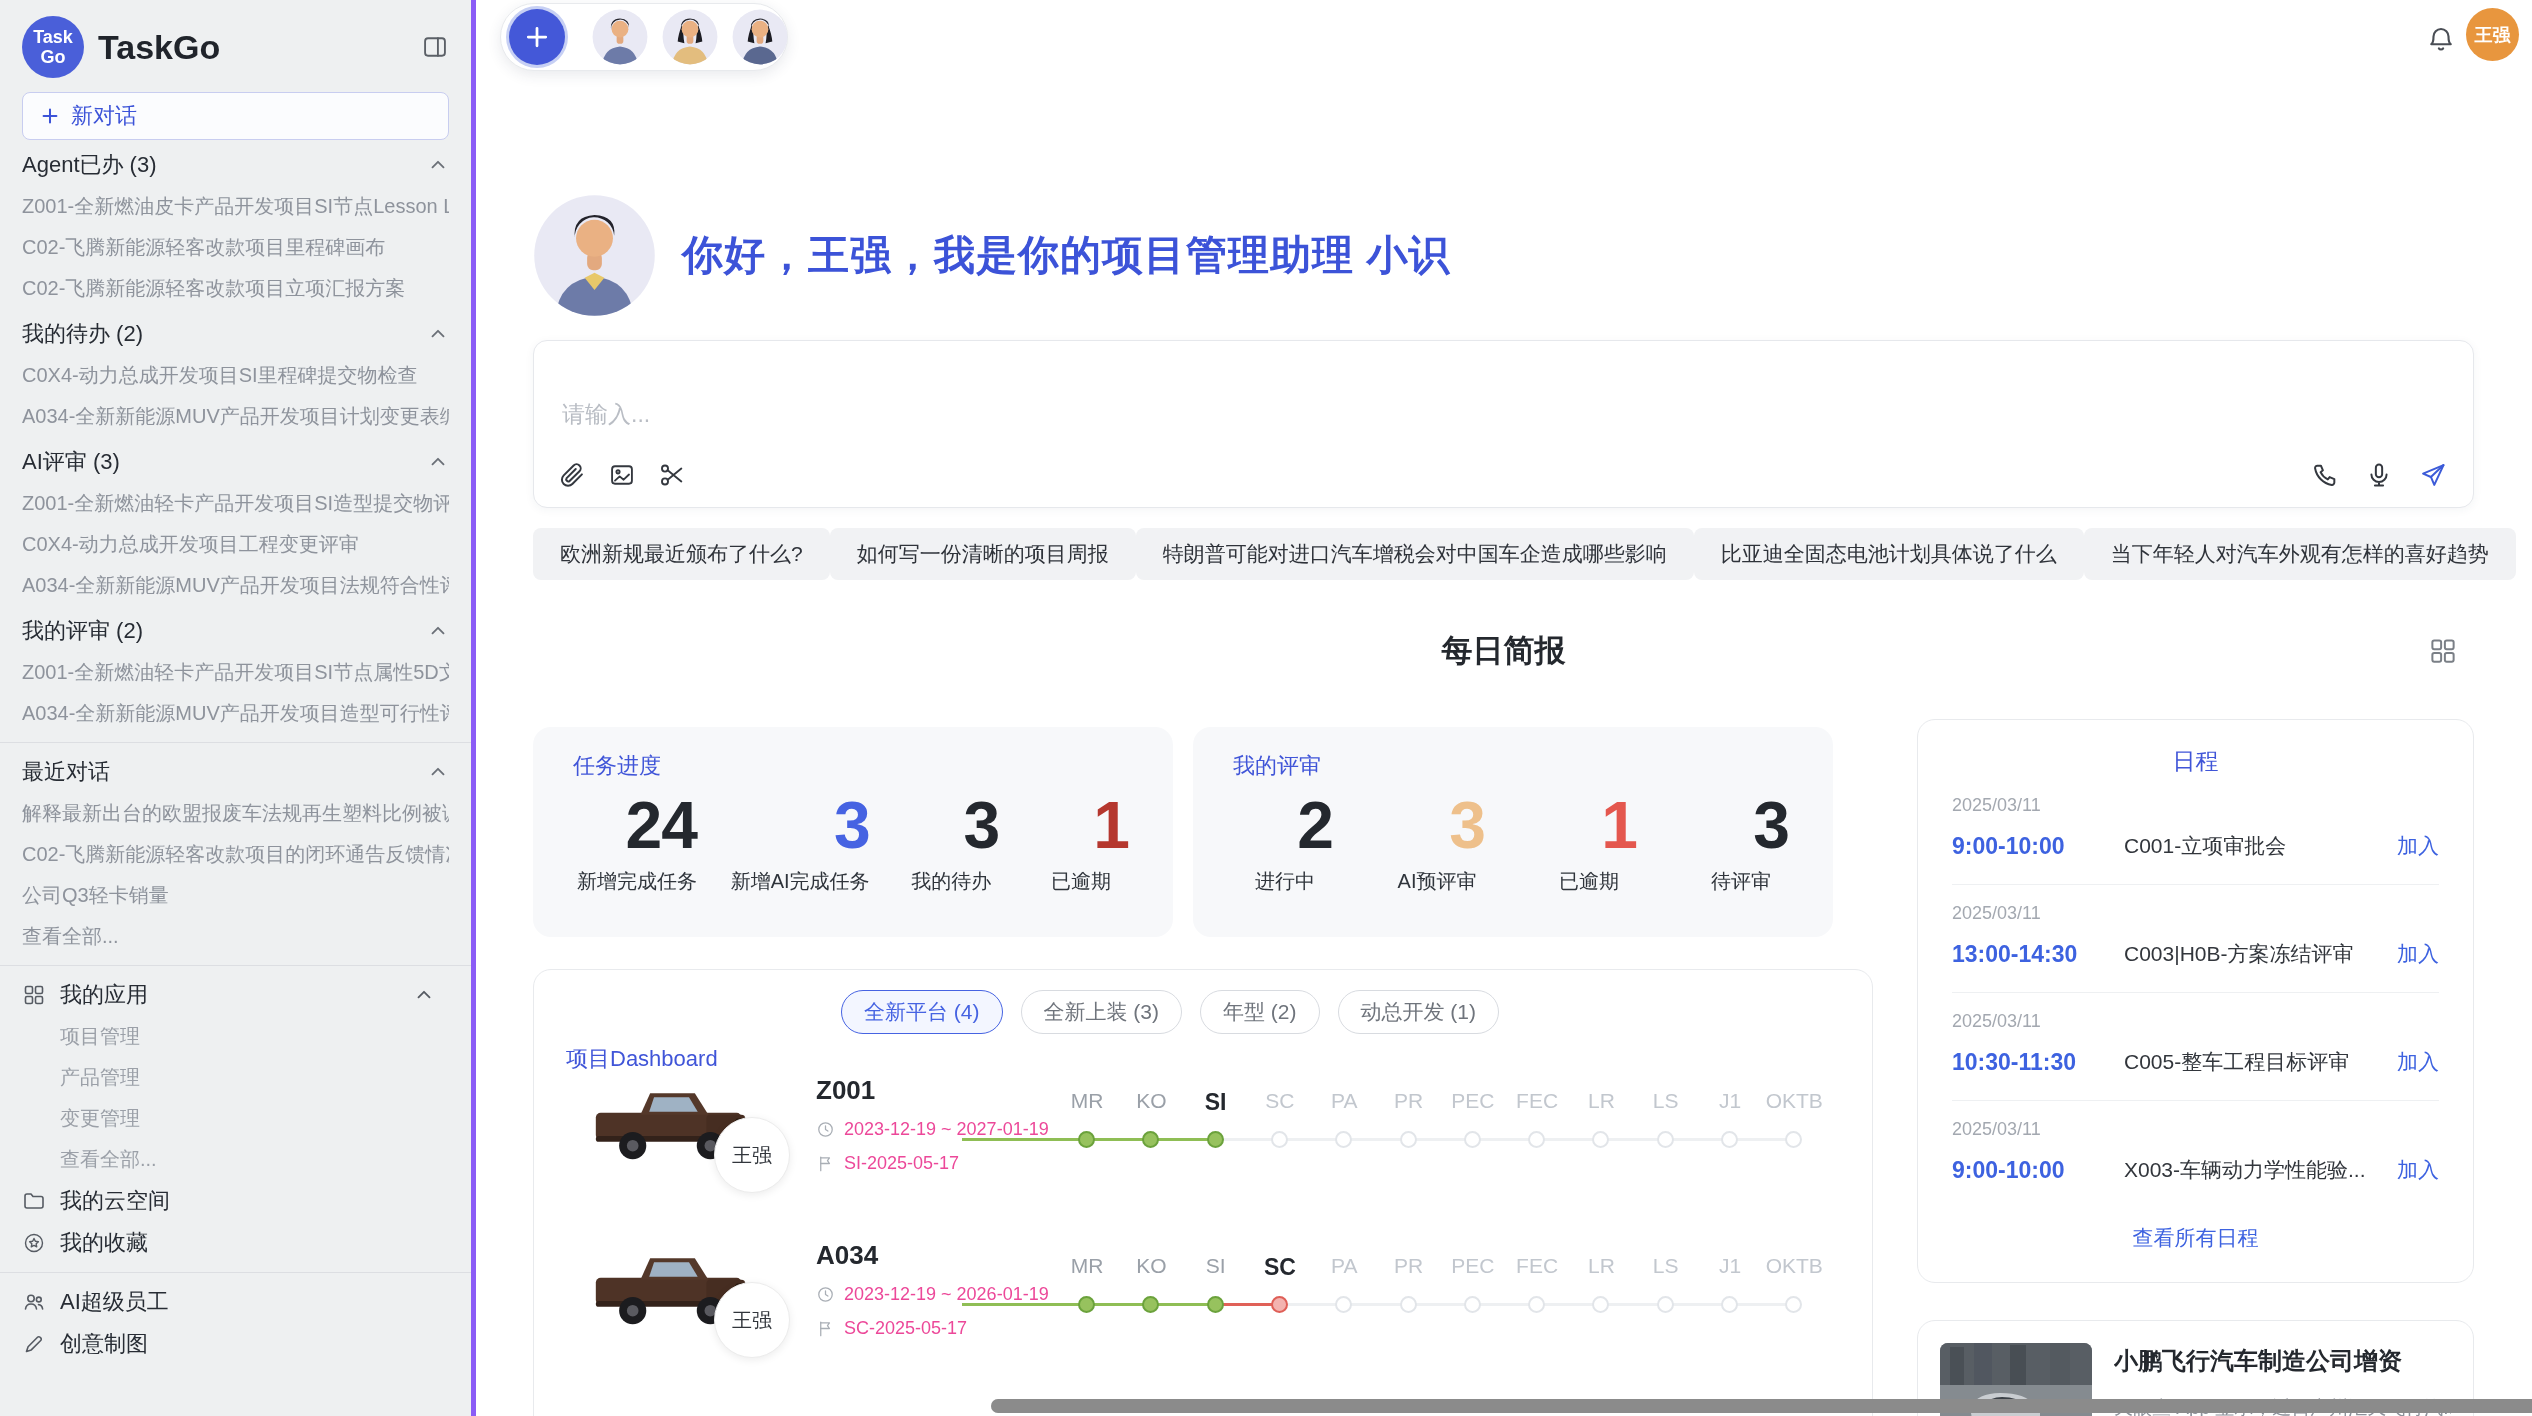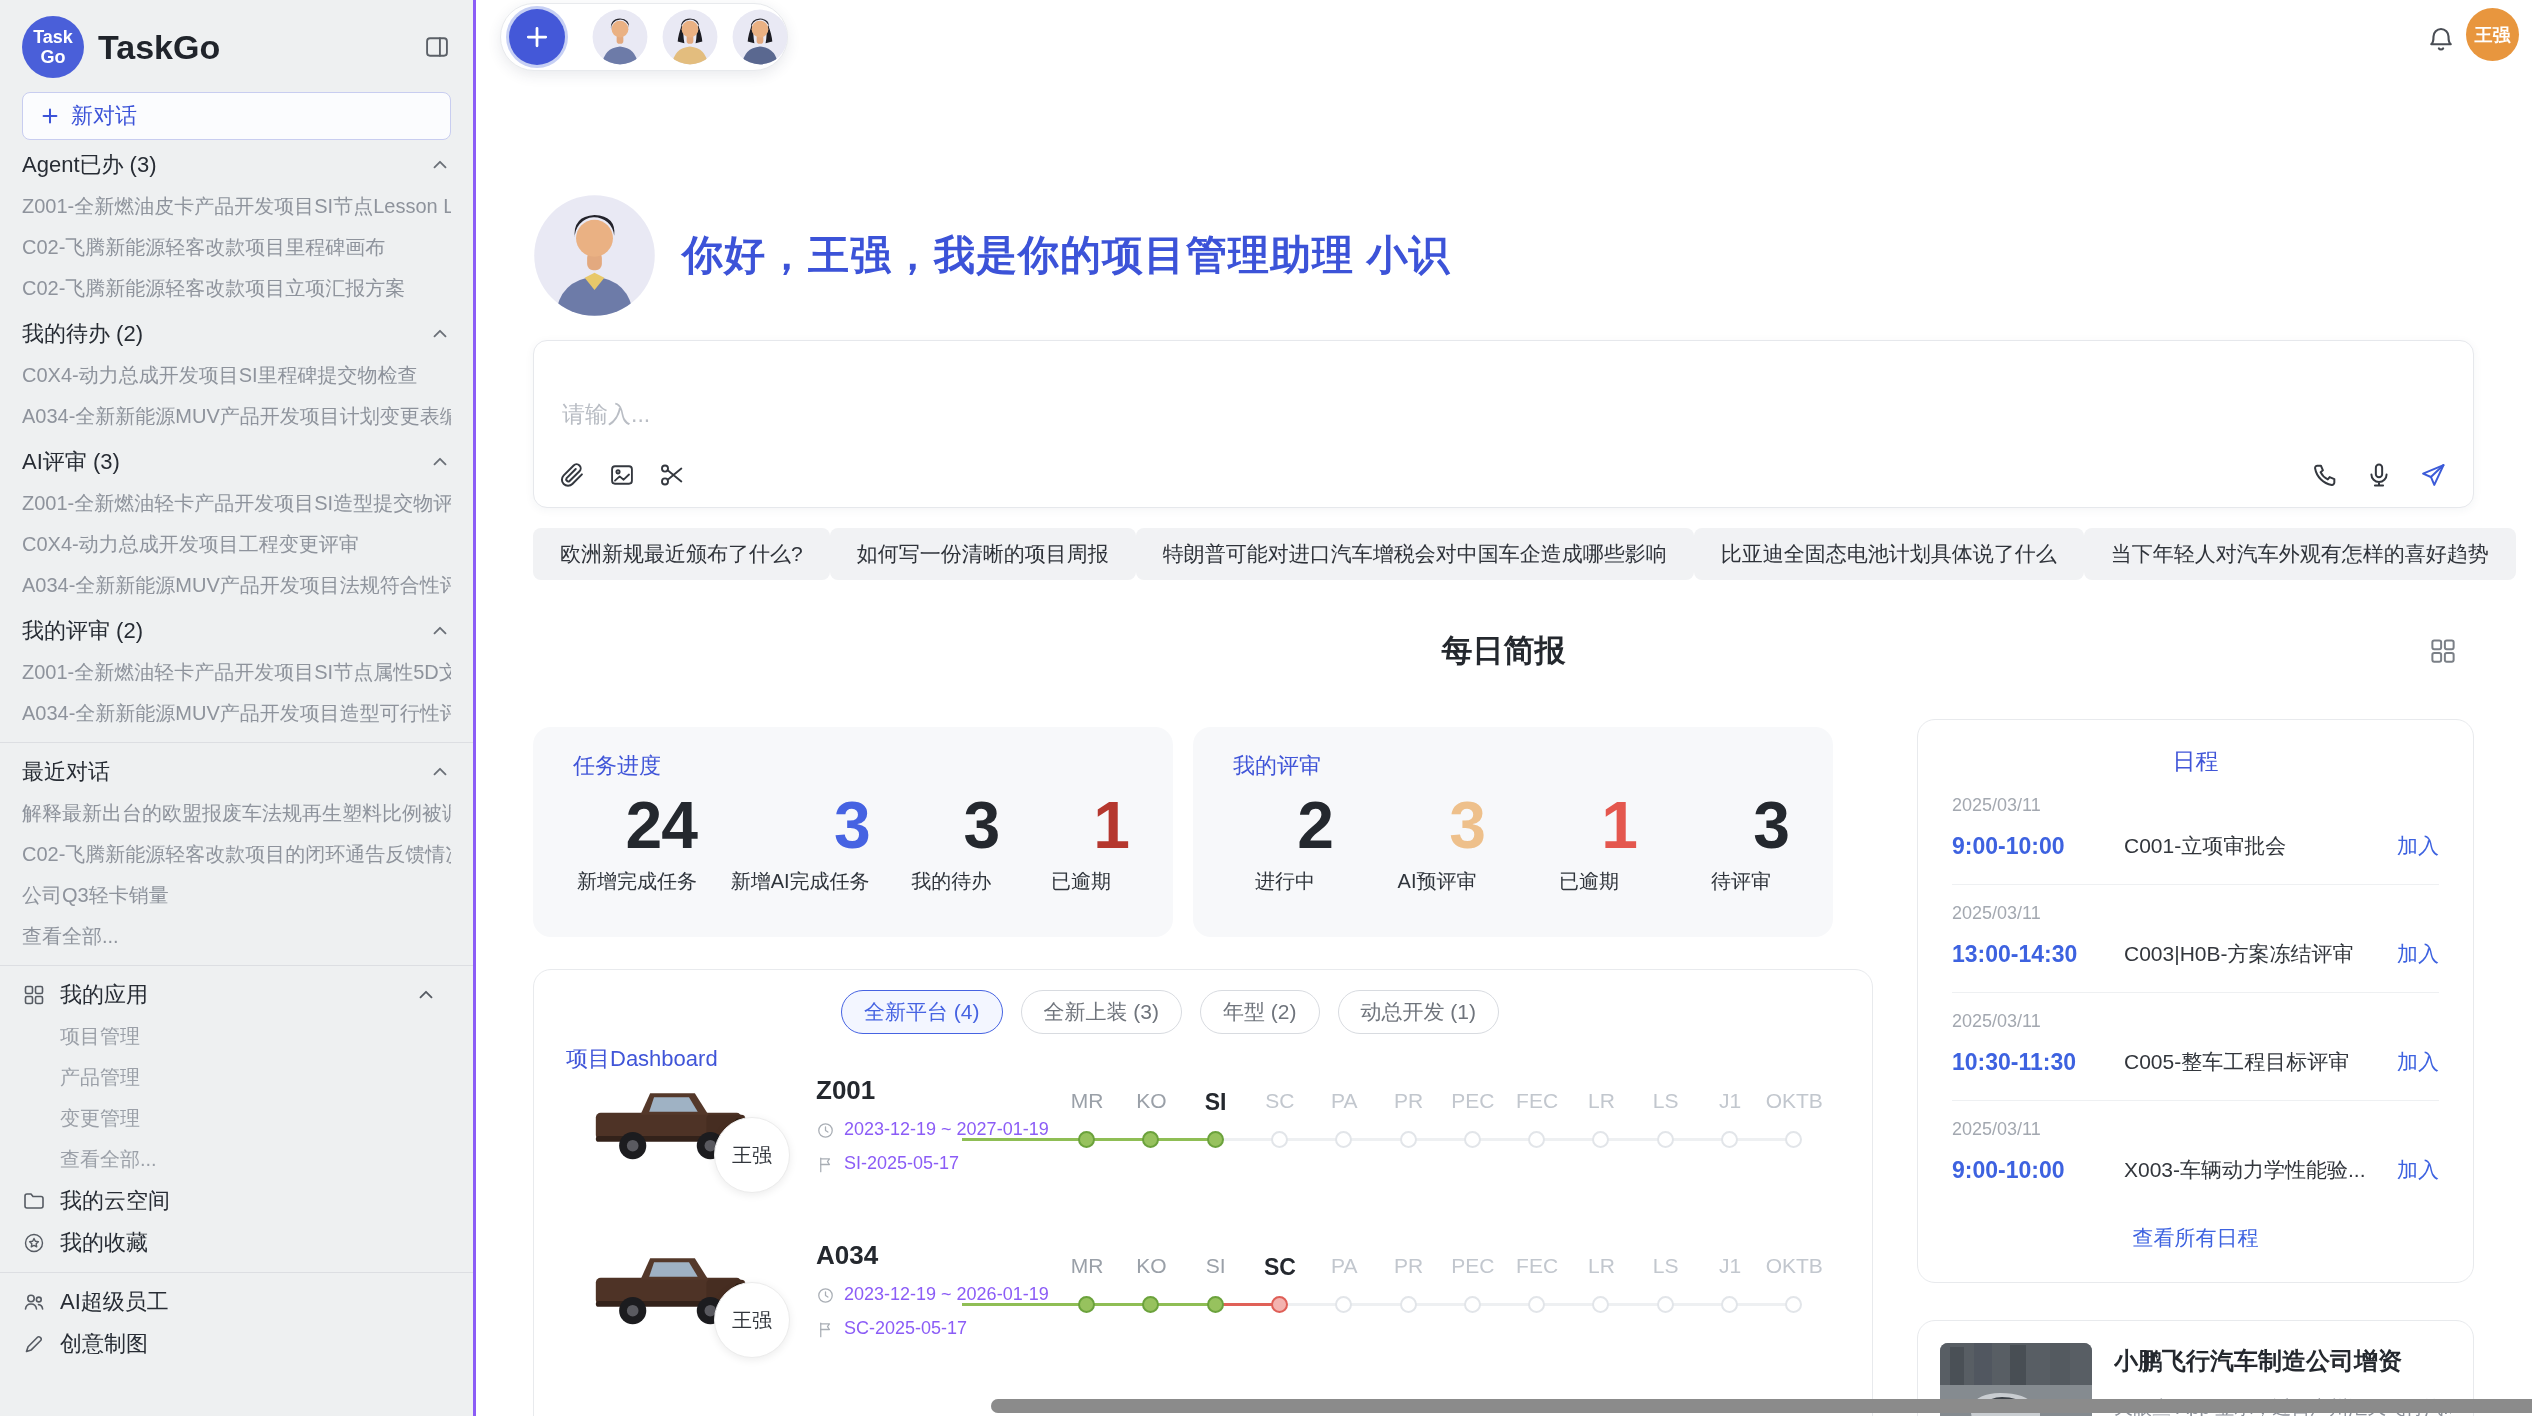--- a/index.html
+++ b/index.html
@@ -5,21 +5,21 @@
   html,body{margin:0;padding:0;}
   body{
     width:2532px;height:1416px;overflow:hidden;background:#fff;position:relative;
     font-family:"Liberation Sans","DejaVu Sans",sans-serif;display:flex;
     -webkit-font-smoothing:antialiased;color:#24282e;
   }
   .icn{display:inline-flex;align-items:center;justify-content:center;}
   .icn svg{width:100%;height:100%;}
 
   
-  .sidebar{width:476px;min-width:476px;height:100%;background:#eef0f1;border-right:3px solid #8b5cf6;
+  .sidebar{width:476px;min-width:476px;height:100%;background:#eef0f1;border-right:5px solid #8b5cf6;
     box-sizing:border-box;padding:14px 22px 12px;overflow:hidden;}
   .sb-head{display:flex;align-items:center;height:66px;}
   .logo{width:62px;height:62px;border-radius:50%;background:#4a5fd9;color:#fff;display:flex;flex-direction:column;
     align-items:center;justify-content:center;font-size:18px;line-height:20px;font-weight:700;}
   .sb-title{font-size:34px;font-weight:700;color:#20242b;margin-left:14px;flex:1;}
   .sb-collapse{width:28px;height:28px;color:#5b6067;cursor:pointer;}
   .new-chat{height:46px;border:1px solid #c8cdf0;background:#fbfcfe;border-radius:8px;display:flex;align-items:center;
     padding:0 16px;color:#3c53d8;font-size:22px;margin-top:12px;cursor:pointer;}
   .new-chat .icn{width:22px;height:22px;margin-right:10px;color:#3c53d8;}
   .sb-section-h{display:flex;align-items:center;height:42px;font-size:22px;color:#272c34;margin-top:4px;cursor:pointer;}
@@ -89,21 +89,21 @@
     display:flex;align-items:center;background:#fff;box-sizing:border-box;cursor:pointer;}
   .tab.active{border:1.5px solid #4663e2;color:#4663e2;background:#f3f6ff;}
   .proj-rows{position:absolute;left:0;top:85px;right:0;}
   .proj-row{position:relative;height:165px;}
   .truck{position:absolute;left:56px;top:15px;width:165px;height:100px;}
   .owner-badge{position:absolute;left:180px;top:62px;width:74px;height:74px;border-radius:50%;background:#fff;
     border:1px solid #ececec;box-shadow:0 2px 8px rgba(0,0,0,.08);display:flex;align-items:center;justify-content:center;
     font-size:20px;color:#32363c;}
   .pinfo{position:absolute;left:282px;top:20px;}
   .pcode{font-size:26px;font-weight:700;color:#24282e;}
-  .pmeta{display:flex;align-items:flex-end;font-size:18px;color:#8b5cf6;margin-top:13px;}
+  .pmeta{display:flex;align-items:center;font-size:18px;color:#ec4899;margin-top:13px;}
   .pmeta .icn{width:19px;height:19px;margin-right:9px;color:#a9aeb5;}
   .timeline{position:absolute;left:428px;top:34px;width:900px;height:90px;}
   .tl-labels{position:relative;height:30px;}
   .tl-labels span{position:absolute;width:90px;margin-left:-45px;text-align:center;font-size:21px;color:#9aa0a8;}
   .tl-labels span.cur{color:#24282e;font-weight:700;font-size:23px;}
   .tl-labels span.future{color:#c2c7ce;}
   .tl-track{position:relative;height:44px;}
   .tl-seg{position:absolute;top:19px;height:3px;}
   .tl-dot{position:absolute;top:12px;width:17px;height:17px;border-radius:50%;box-sizing:border-box;margin-left:-9px;background:#fff;border:2px solid #e2e5e9;}
   .tl-dot.done{background:#97c25e;border-color:#6ba23c;}

